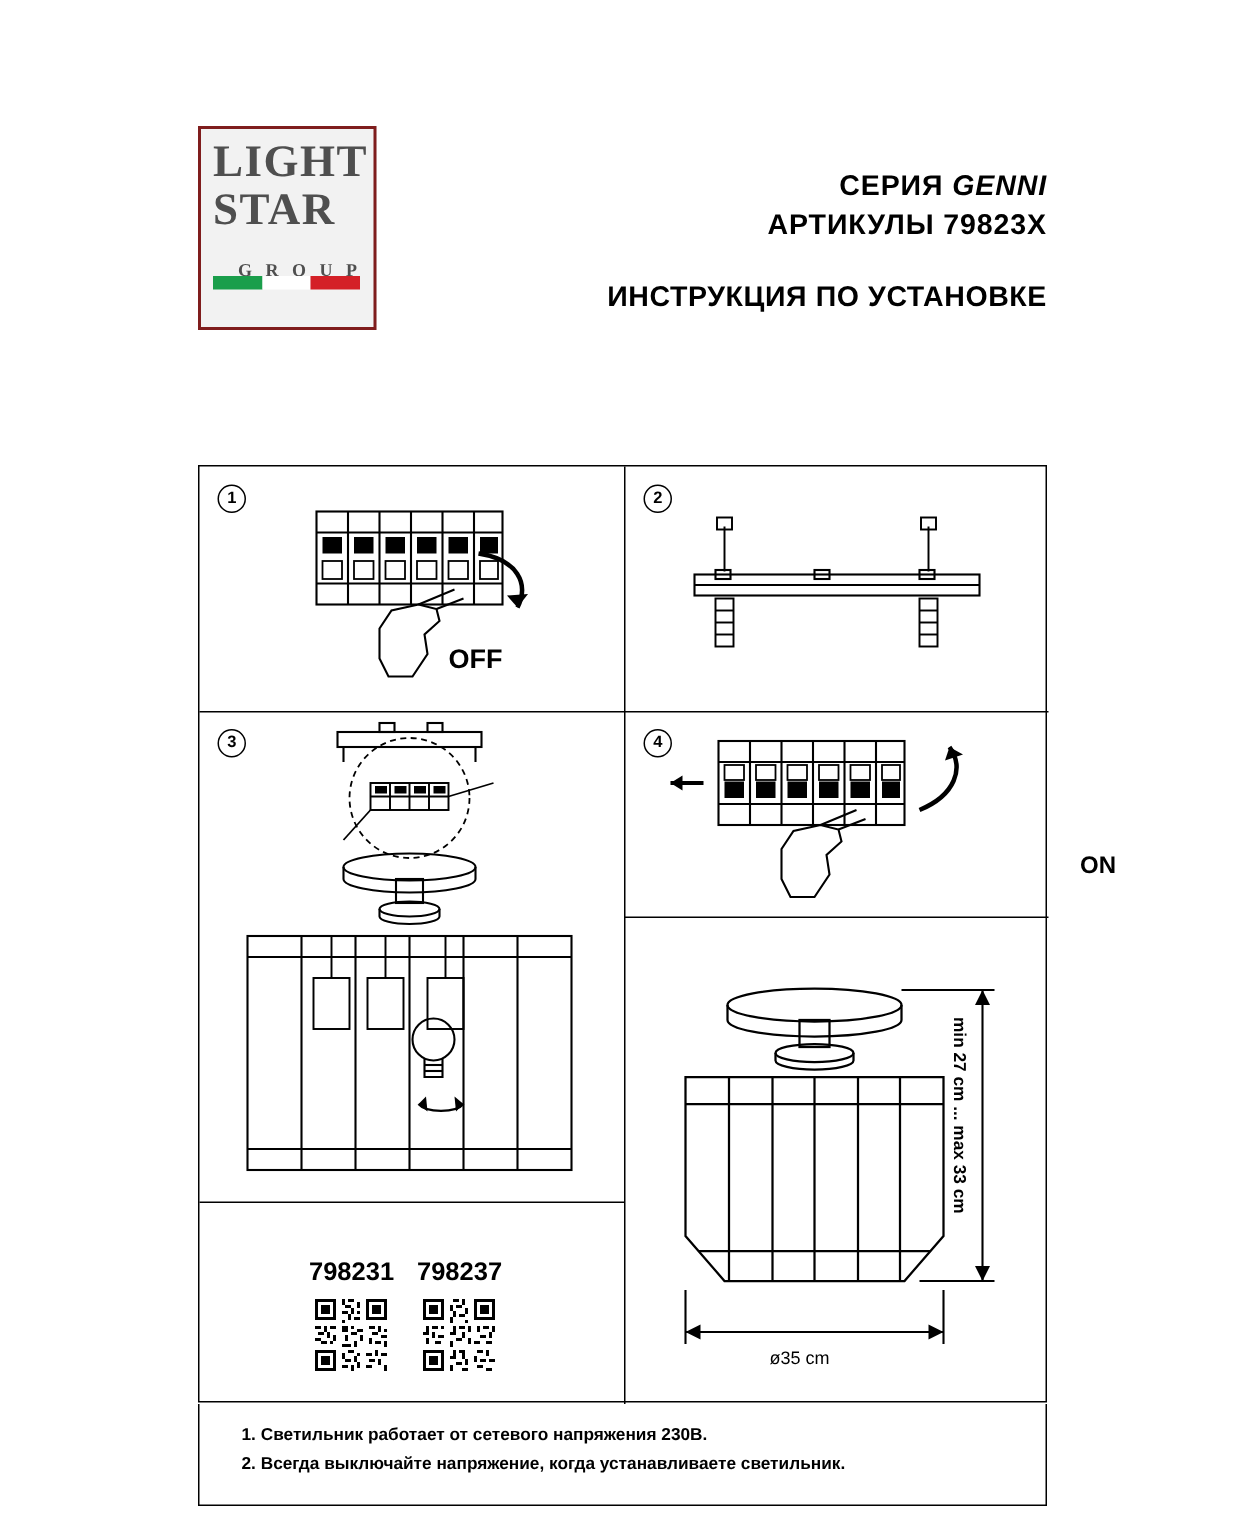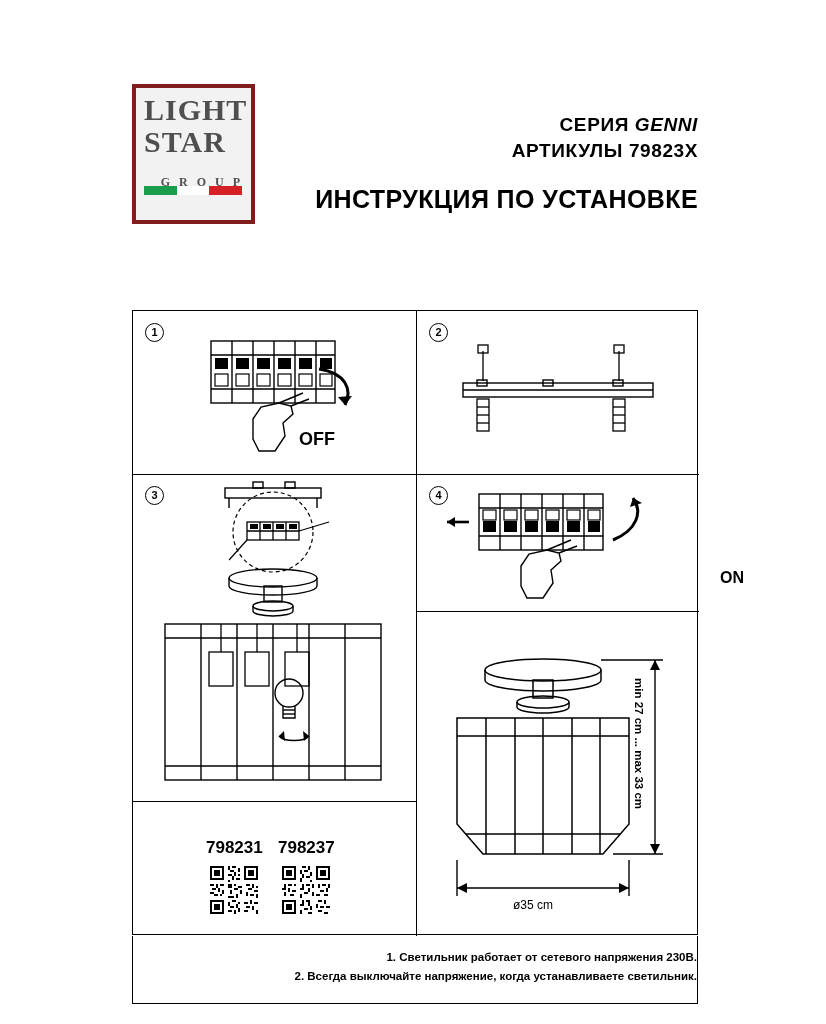--- a/index.html
+++ b/index.html
@@ -1,43 +1,43 @@
 <!DOCTYPE html>
 <html><head>
 <meta charset="utf-8">
 <style>
   html,body{margin:0;padding:0;background:#ffffff;}
   body{width:826px;height:1024px;font-family:"Liberation Sans",sans-serif;color:#000;position:relative;overflow:hidden;}
   .page{position:absolute;left:0;top:0;width:826px;height:1024px;}
 
   
   .header{position:absolute;left:132px;top:84px;width:566px;height:140px;}
-  .logo-box{position:absolute;left:0;top:0;width:115px;height:132px;border:4px solid #7f1d1d;background:#f2f2f2;}
+  .logo-box{position:absolute;left:0;top:0;width:115px;height:132px;border:2px solid #7f1d1d;background:#f2f2f2;}
   .logo-text{position:absolute;left:8px;top:6px;width:99px;font-family:"Liberation Serif",serif;font-weight:bold;color:#4f4f4f;}
   .logo-l1{font-size:30px;letter-spacing:1px;line-height:32px;}
   .logo-l2{font-size:30px;letter-spacing:1px;line-height:32px;}
   .logo-l3{font-size:12px;letter-spacing:3px;line-height:16px;margin-top:16px;text-align:right;}
   .flag{position:absolute;left:8px;top:98px;width:98px;height:9px;display:flex;}
   .flag i{flex:1;display:block;height:100%;}
 
   .title-block{position:absolute;left:180px;top:0;width:386px;text-align:right;margin-top:28px;}
   .t-row{font-size:19px;font-weight:bold;letter-spacing:.6px;line-height:26px;white-space:nowrap;}
   .t-row .ser{font-style:italic;}
-  .t-big{font-size:25px;font-weight:bold;letter-spacing:.4px;line-height:26px;margin-top:22px;white-space:nowrap;}
+  .t-big{font-size:19px;font-weight:bold;letter-spacing:.4px;line-height:26px;margin-top:22px;white-space:nowrap;}
 
   
   .grid{position:absolute;left:132px;top:310px;width:566px;height:625px;border:1px solid #000;box-sizing:border-box;}
   .cell{position:absolute;box-sizing:border-box;}
   .v-line{position:absolute;background:#000;}
   .h-line{position:absolute;background:#000;}
 
   .num{position:absolute;width:17px;height:17px;border:1px solid #000;border-radius:50%;font-size:11px;line-height:16px;text-align:center;font-weight:bold;background:#fff;}
 
   
-  .notes{position:absolute;left:132px;top:936px;width:566px;height:68px;border:1px solid #000;border-top:none;box-sizing:border-box;padding:12px 0 0 28px;text-align:right;}
+  .notes{position:absolute;left:132px;top:936px;width:566px;height:68px;border:1px solid #000;border-top:none;box-sizing:border-box;padding:12px 0 0 28px;}
   .note{font-size:11.5px;font-weight:bold;line-height:19px;}
 
   
   .lbl{position:absolute;font-weight:bold;}
   .code{position:absolute;font-size:17px;font-weight:bold;text-align:center;}
 
   
   .qr{position:absolute;width:52px;height:52px;}
   .qr svg{display:block;}
 

